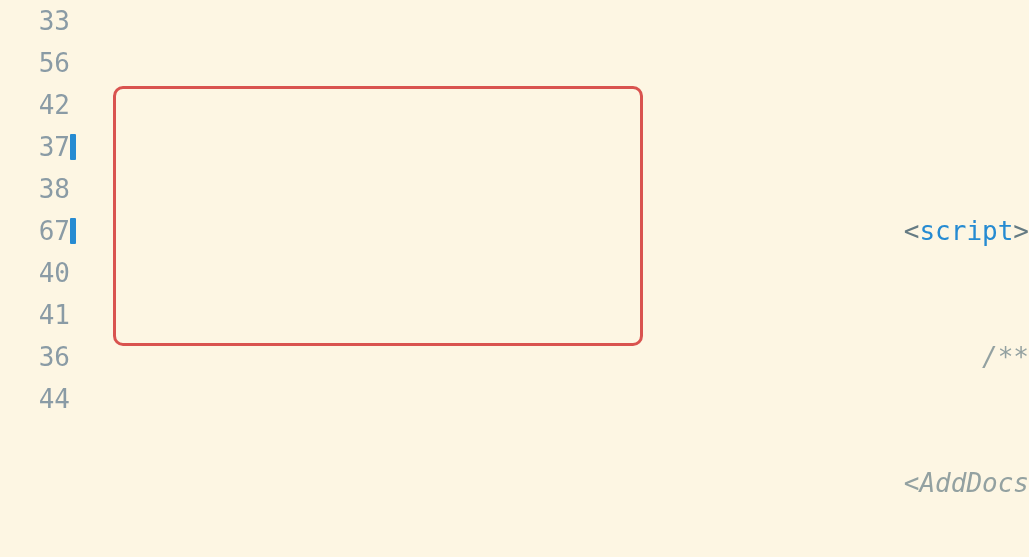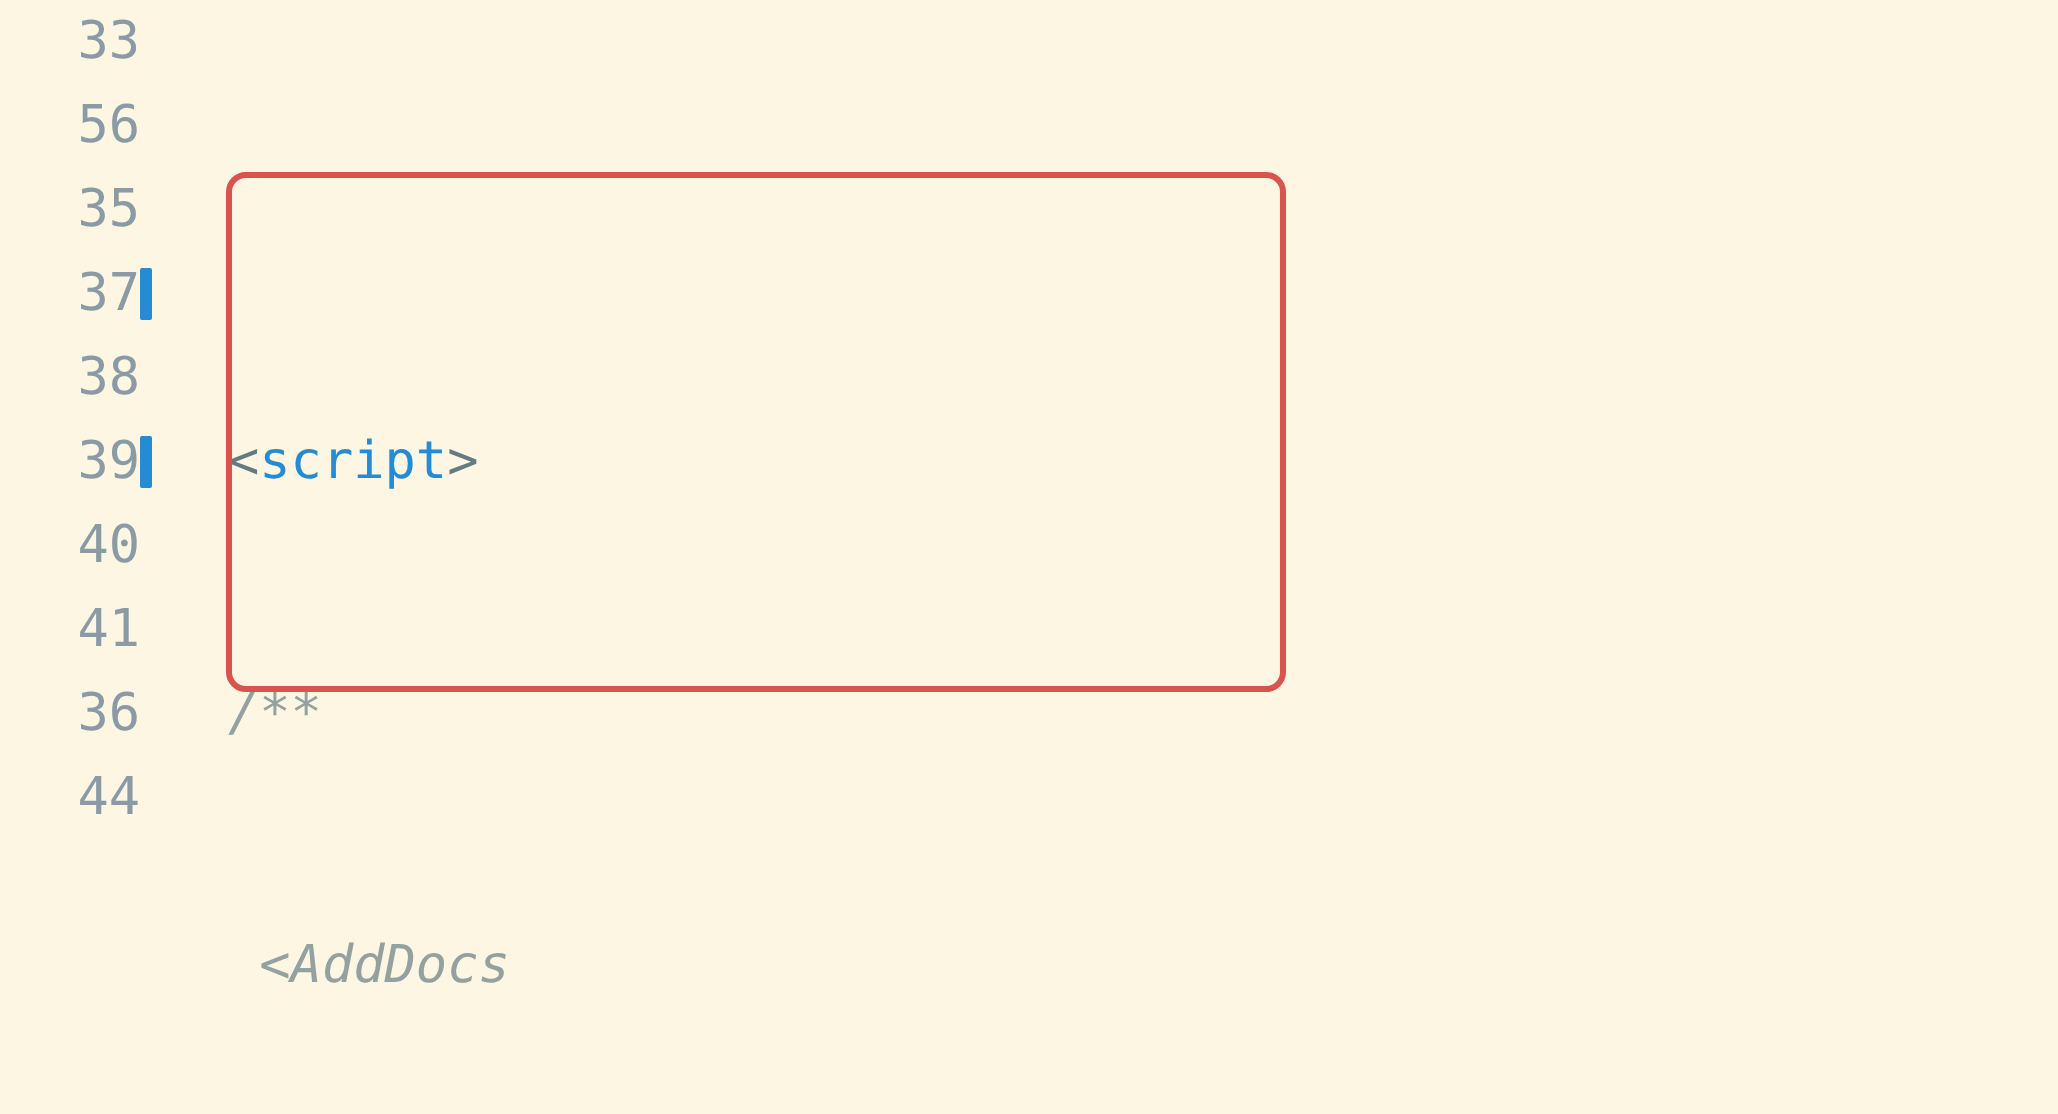--- a/index.html
+++ b/index.html
@@ -42,20 +42,21 @@
   }
   .code {
     position: relative;
     flex: 1;
     white-space: pre;
     padding-left: 24px;
   }
   .code .row {
     height: 42px;
     position: relative;
+    text-align: right;
   }
   .punc   { color: #657b83; }
   .tag    { color: #268bd2; }
   .cmt    { color: #93a1a1; font-style: italic; }
   .hlbox {
     position: absolute;
     border: 3px solid #d9534f;
     border-radius: 10px;
     left: 113px;
     top: 86px;
@@ -64,24 +65,24 @@
     pointer-events: none;
   }
 </style>
 </head>
 <body>
 
 <div class="editor">
   <div class="gutter">
     <div class="ln">33</div>
     <div class="ln">56</div>
-    <div class="ln">35</div>
+    <div class="ln">42</div>
     <div class="ln"><span>37</span><span class="linemark"></span></div>
     <div class="ln">38</div>
-    <div class="ln"><span>39</span><span class="linemark"></span></div>
+    <div class="ln"><span>67</span><span class="linemark"></span></div>
     <div class="ln">40</div>
     <div class="ln">41</div>
     <div class="ln">36</div>
     <div class="ln">44</div>
   </div>
 
   <div class="code">
     <div class="row"></div>
     <div class="row"><span class="punc">&lt;</span><span class="tag">script</span><span class="punc">&gt;</span></div>
     <div class="row"><span class="cmt">/**</span></div>

